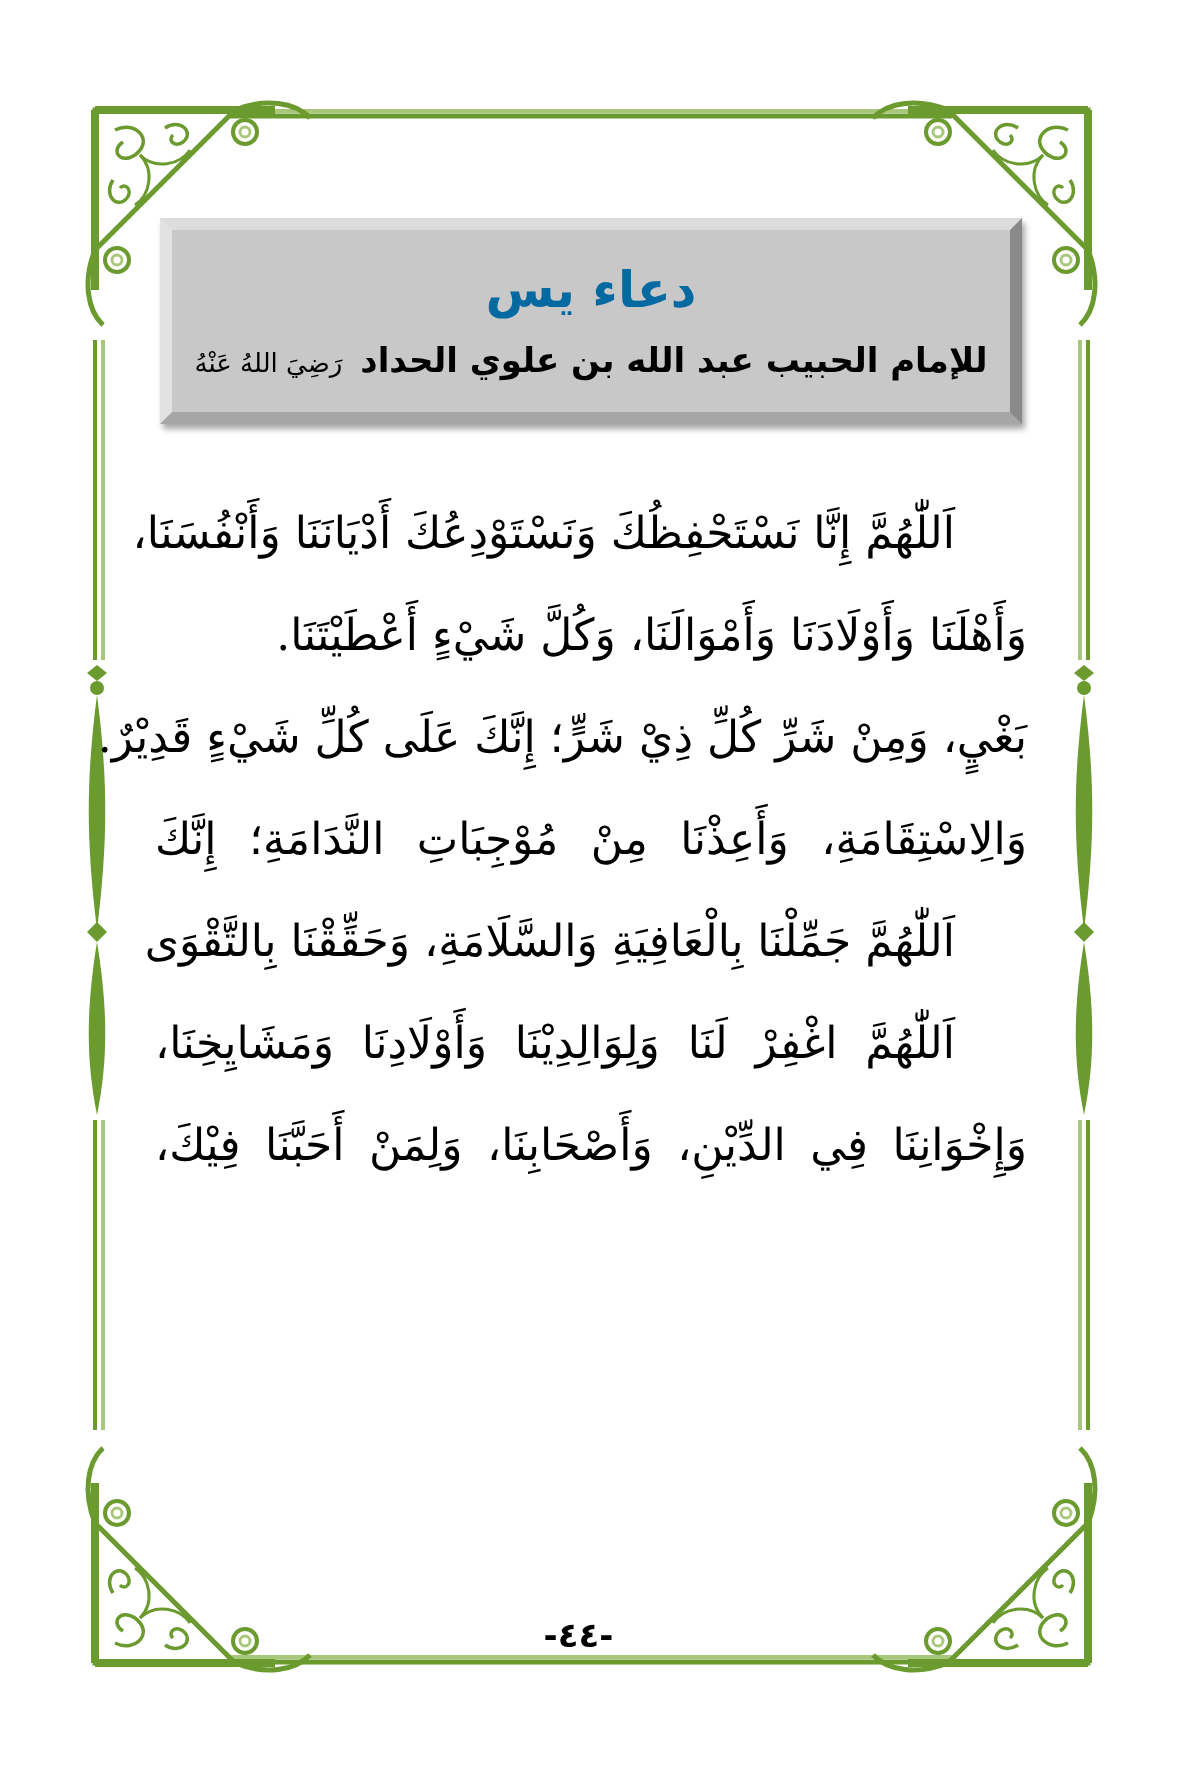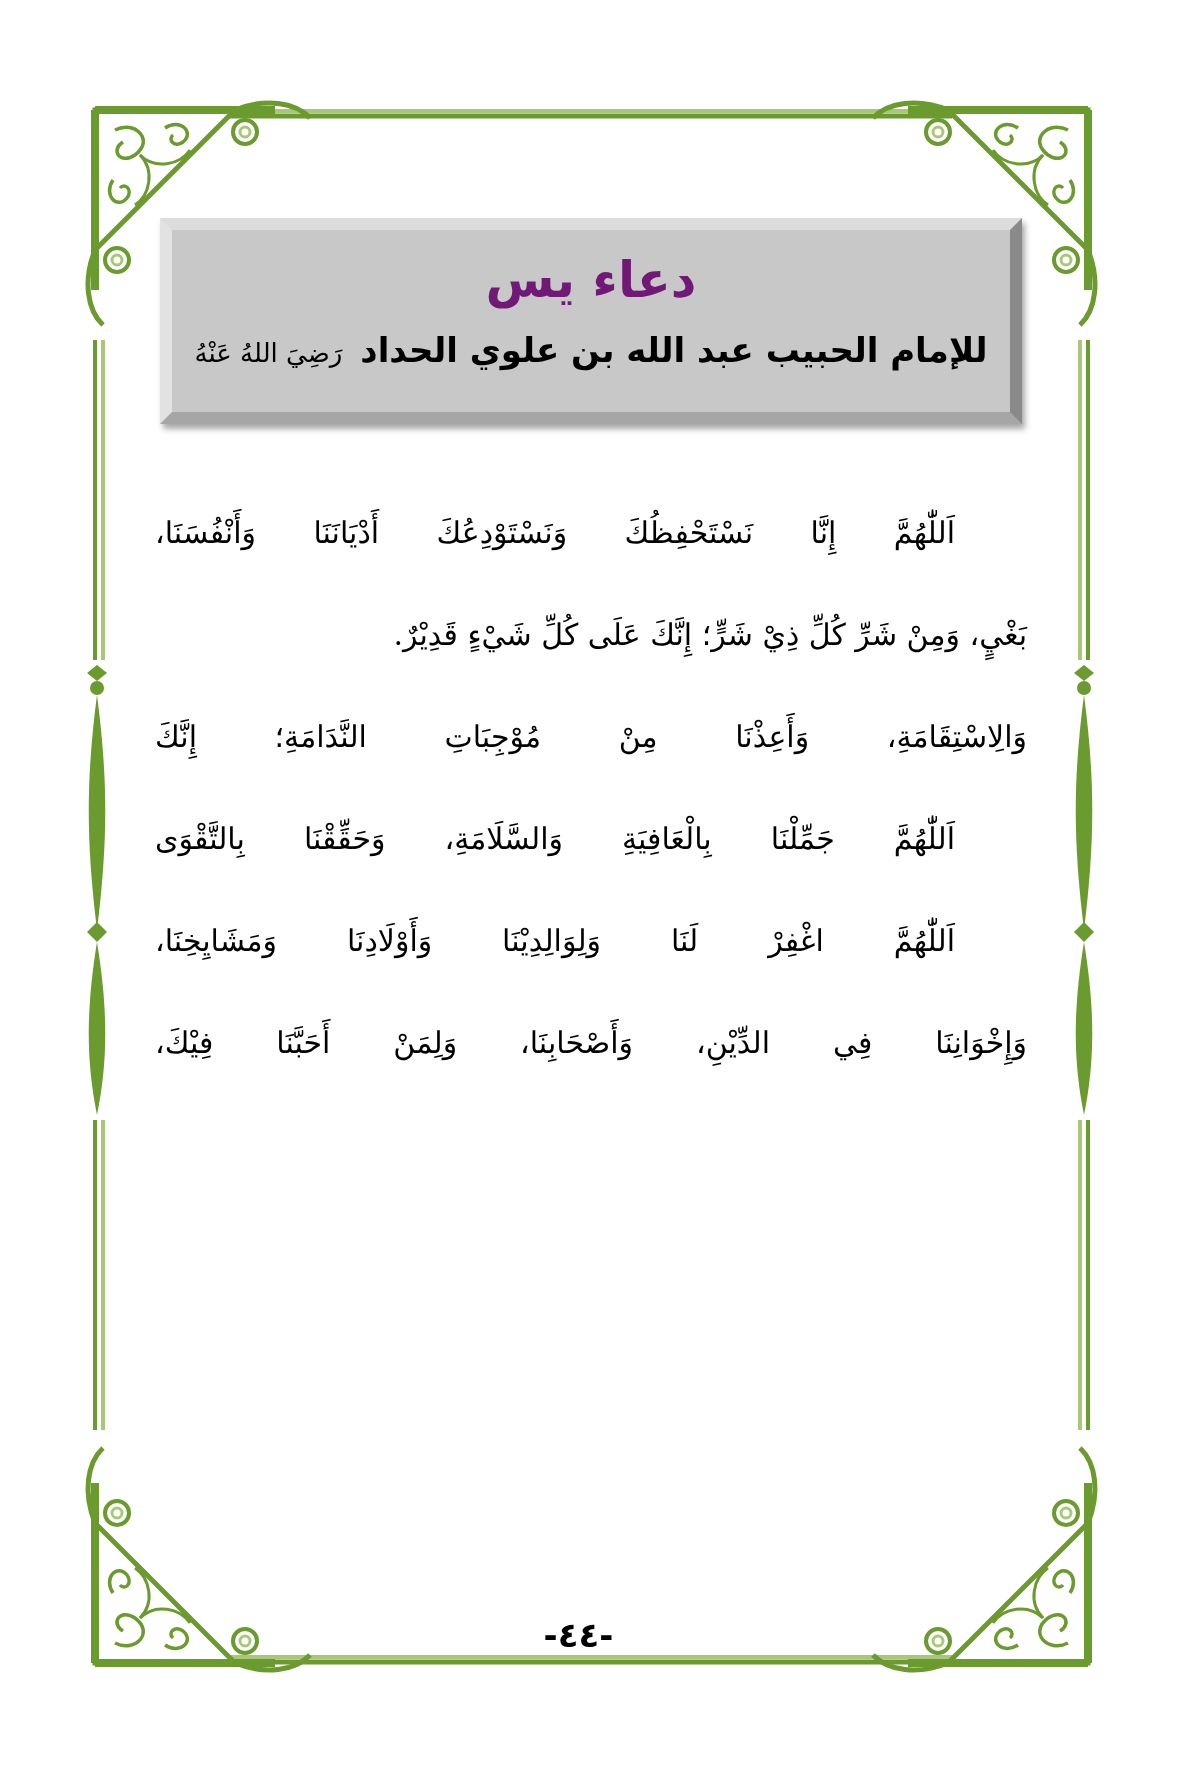--- a/index.html
+++ b/index.html
@@ -23,45 +23,45 @@
     box-sizing: border-box;
     border-top: 12px solid #dcdcdc;
     border-left: 12px solid #e2e2e2;
     border-right: 12px solid #8a8a8a;
     border-bottom: 12px solid #a6a6a6;
     box-shadow: 3px 5px 6px rgba(0,0,0,0.35);
     direction: rtl;
     text-align: center;
   }
   .title-main {
-    margin-top: 18px;
+    margin-top: 28px;
     font-family: "DejaVu Sans", "Liberation Sans", sans-serif;
     font-weight: bold;
     font-size: 50px;
     line-height: 64px;
-    color: #701a75;
+    color: #0369a1;
   }
   .title-sub {
     margin-top: 14px;
     font-family: "DejaVu Sans", "Liberation Sans", sans-serif;
     font-weight: bold;
     font-size: 34px;
     line-height: 48px;
     color: #000;
   }
   .title-sub .honorific { font-size: 26px; font-weight: normal; margin-right: 6px; }
 
   
   .body-text {
     position: absolute;
     left: 155px; top: 482px;
     width: 872px;
     direction: rtl;
     font-family: "DejaVu Serif", "Liberation Serif", serif;
-    font-size: 30px;
+    font-size: 44px;
     color: #000;
   }
   .line {
     height: 102px;
     line-height: 102px;
     white-space: nowrap;
     text-align: justify;
     text-align-last: justify;
   }
   .line.indent { padding-right: 72px; }
@@ -144,20 +144,21 @@
 <div class="title-box">
   <div class="title-main">دعاء يس</div>
   <div class="title-sub">
     <span>للإمام الحبيب عبد الله بن علوي الحداد</span>
     <span class="honorific">رَضِيَ اللهُ عَنْهُ</span>
   </div>
 </div>
 
 <div class="body-text">
   <div class="line indent">اَللّٰهُمَّ إِنَّا نَسْتَحْفِظُكَ وَنَسْتَوْدِعُكَ أَدْيَانَنَا وَأَنْفُسَنَا،</div>
+  <div class="line last">وَأَهْلَنَا وَأَوْلَادَنَا وَأَمْوَالَنَا، وَكُلَّ شَيْءٍ أَعْطَيْتَنَا.</div>
   <div class="line last">بَغْيٍ، وَمِنْ شَرِّ كُلِّ ذِيْ شَرٍّ؛ إِنَّكَ عَلَى كُلِّ شَيْءٍ قَدِيْرٌ.</div>
   <div class="line">وَالِاسْتِقَامَةِ، وَأَعِذْنَا مِنْ مُوْجِبَاتِ النَّدَامَةِ؛ إِنَّكَ</div>
   <div class="line indent">اَللّٰهُمَّ جَمِّلْنَا بِالْعَافِيَةِ وَالسَّلَامَةِ، وَحَقِّقْنَا بِالتَّقْوَى</div>
   <div class="line indent">اَللّٰهُمَّ اغْفِرْ لَنَا وَلِوَالِدِيْنَا وَأَوْلَادِنَا وَمَشَايِخِنَا،</div>
   <div class="line">وَإِخْوَانِنَا فِي الدِّيْنِ، وَأَصْحَابِنَا، وَلِمَنْ أَحَبَّنَا فِيْكَ،</div>
 </div>
 
 <div class="page-number">-٤٤-</div>
 
 </body></html>

